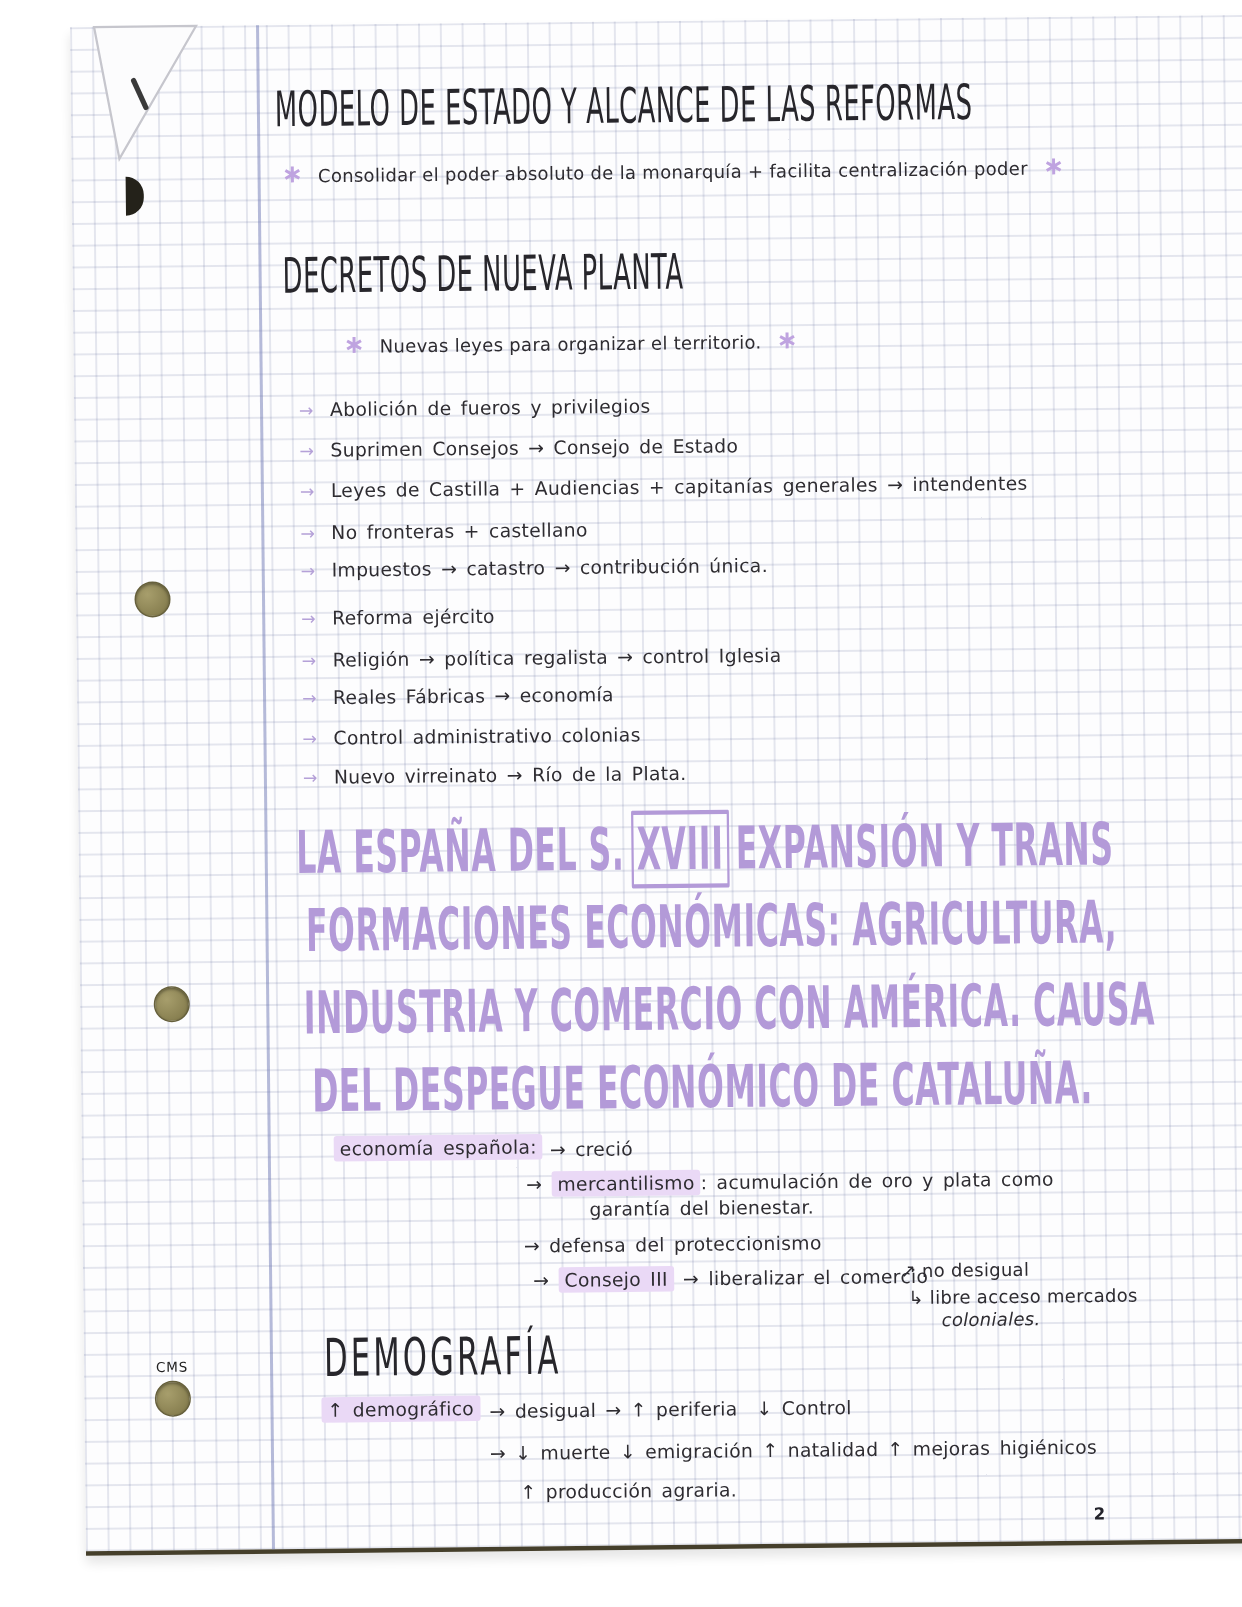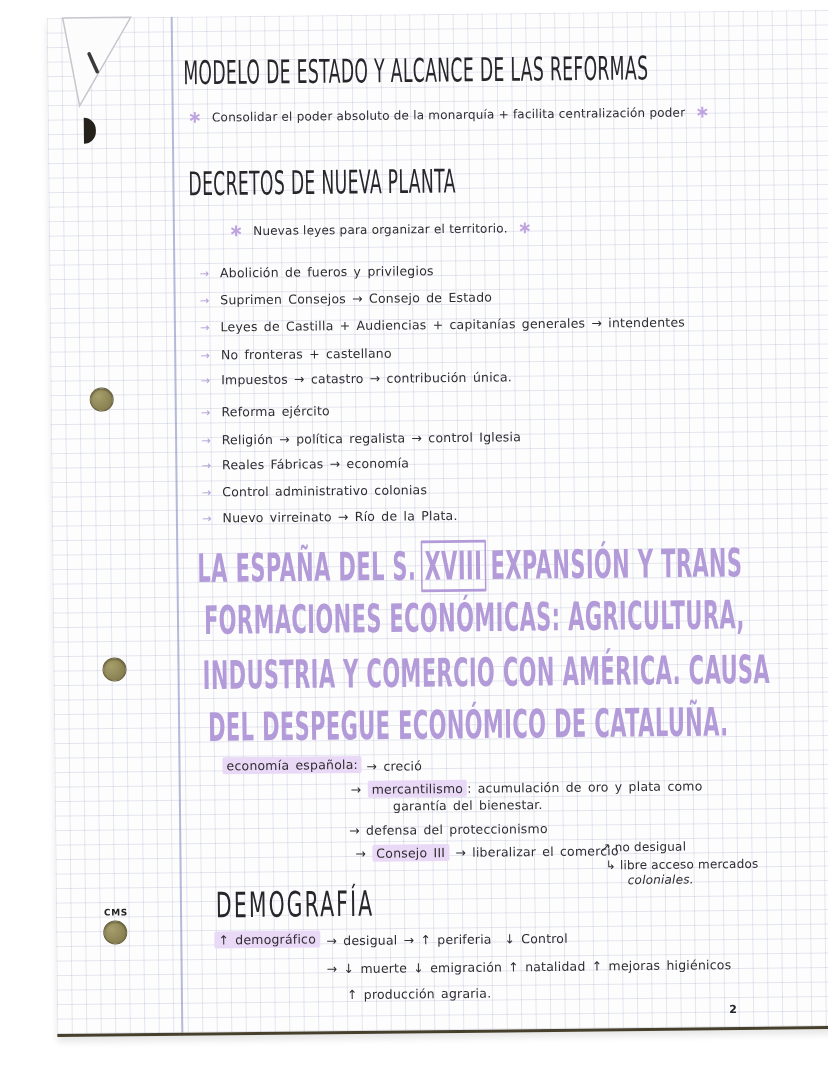--- a/index.html
+++ b/index.html
@@ -49,21 +49,21 @@
     background:radial-gradient(circle at 35% 35%, #a79e6c, #7c7446);
     border:1px solid #66603c;
     box-shadow:inset 0 1px 2px rgba(0,0,0,0.35);
   }
   .half-hole{
     position:absolute;left:36px;top:100px;width:12px;height:26px;
     background:#24221a;border-radius:0 14px 14px 0;
   }
   .dogear{position:absolute;left:8px;top:-6px;}
   .pagenum{font-size:11px;font-weight:bold;color:#23232b;}
-  .cms{font-size:9px;font-weight:bold;letter-spacing:0.5px;color:#222;}
+  .cms{font-size:9px;font-weight:normal;letter-spacing:0.5px;color:#222;}
 </style>
 </head>
 <body>
 
 <div class="page">
 
   <div class="margin-line"></div>
 
   <svg class="dogear" width="90" height="104" viewBox="0 0 90 104">
     <polygon points="8,6 76,6 24,94" fill="#fcfcfd" stroke="#c6c6cd" stroke-width="1.5"></polygon>

